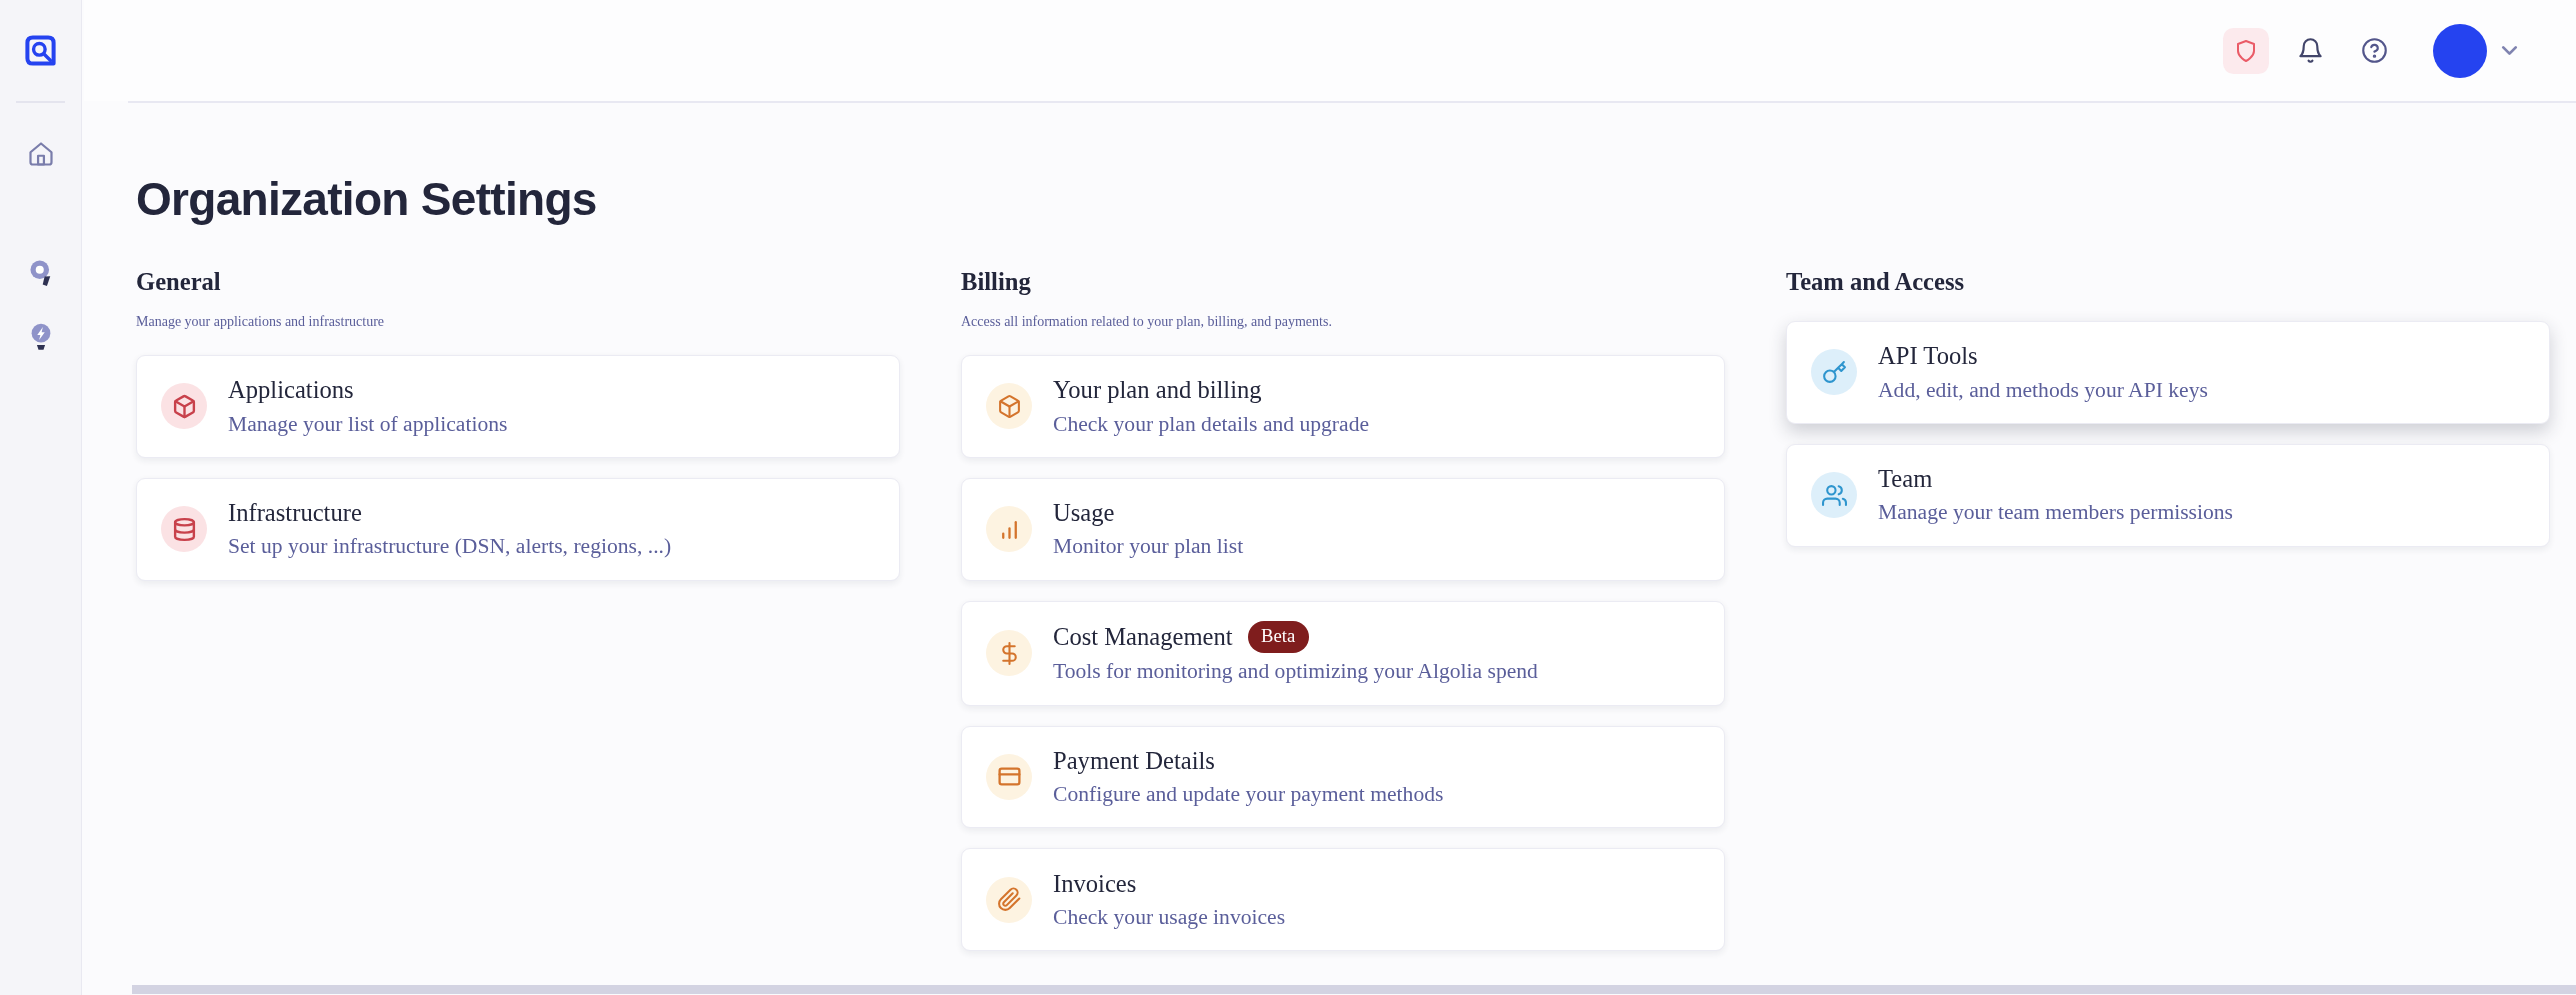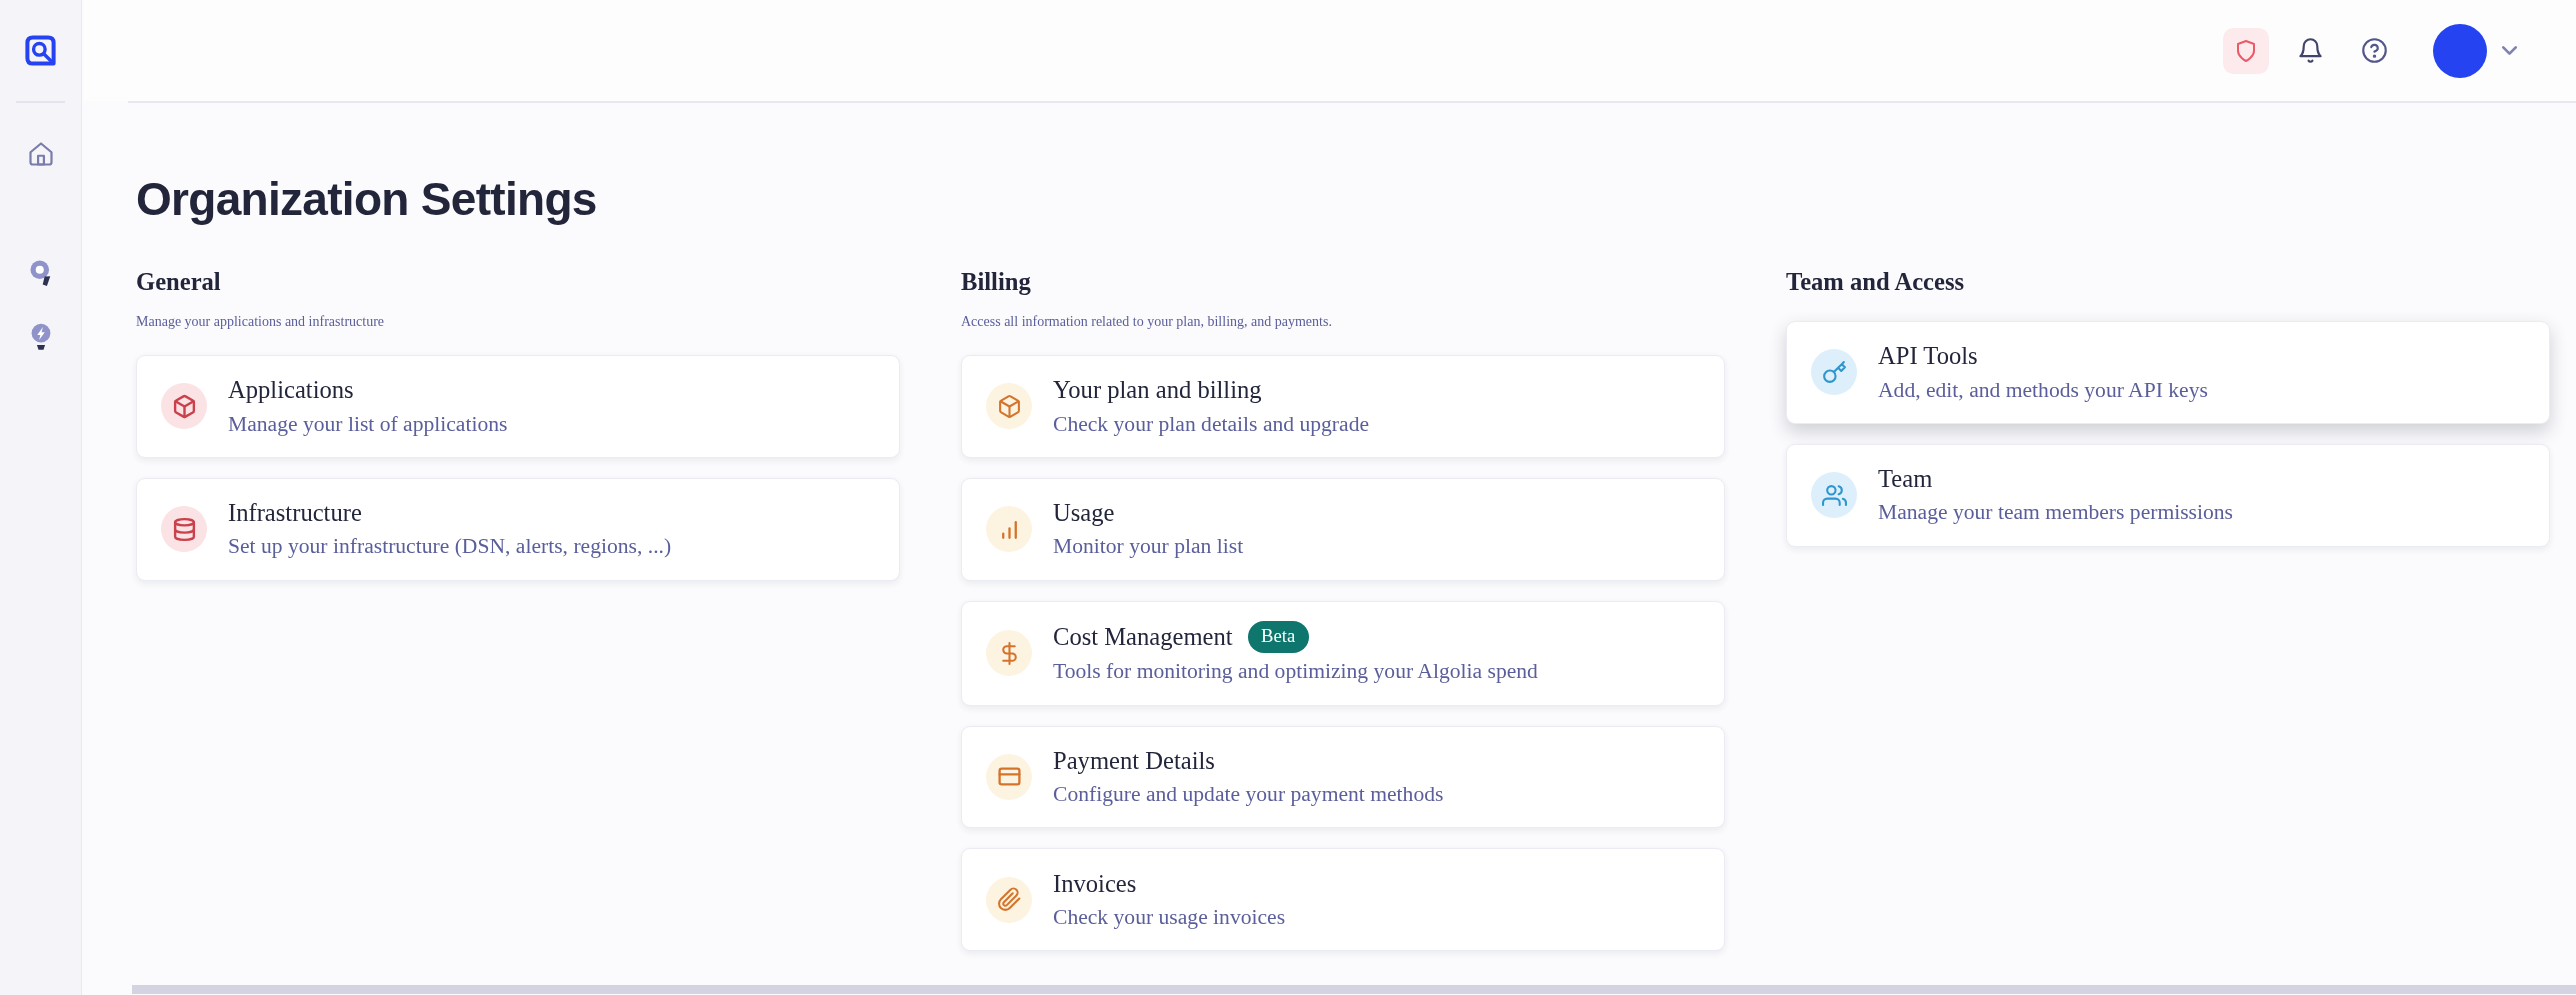--- a/index.html
+++ b/index.html
@@ -81,21 +81,21 @@
     width:46px; height:46px; border-radius:50%; flex-shrink:0;
     display:flex; align-items:center; justify-content:center;
   }
   .theme-red   .icon-circle { background:#fbe2e4; color:#c8414b; }
   .theme-orange.icon-circle, .theme-orange .icon-circle { background:#fdf3e1; color:#d4742c; }
   .theme-blue  .icon-circle { background:#ddeffa; color:#2e95ce; }
   .card-text { display:flex; flex-direction:column; }
   .title-row { display:flex; align-items:center; }
   .card-title { font-size:24.6px; font-weight:500; color:#23263b; line-height:1.2; }
   .badge {
-    margin-left:15px; background:#0f766e; color:#ffffff;
+    margin-left:15px; background:#7f1d1d; color:#ffffff;
     font-size:18.7px; font-weight:500; line-height:1;
     padding:6px 13.4px 6.7px; border-radius:745px;
   }
   .card-desc { margin-top:6.7px; font-size:21.6px; color:#5a5e9a; line-height:1.2; }
 
   
   .hscroll { position:absolute; left:132px; right:0; bottom:1.5px; height:9px; background:#d3d3e2; }
 
   svg { display:block; }
 </style>

